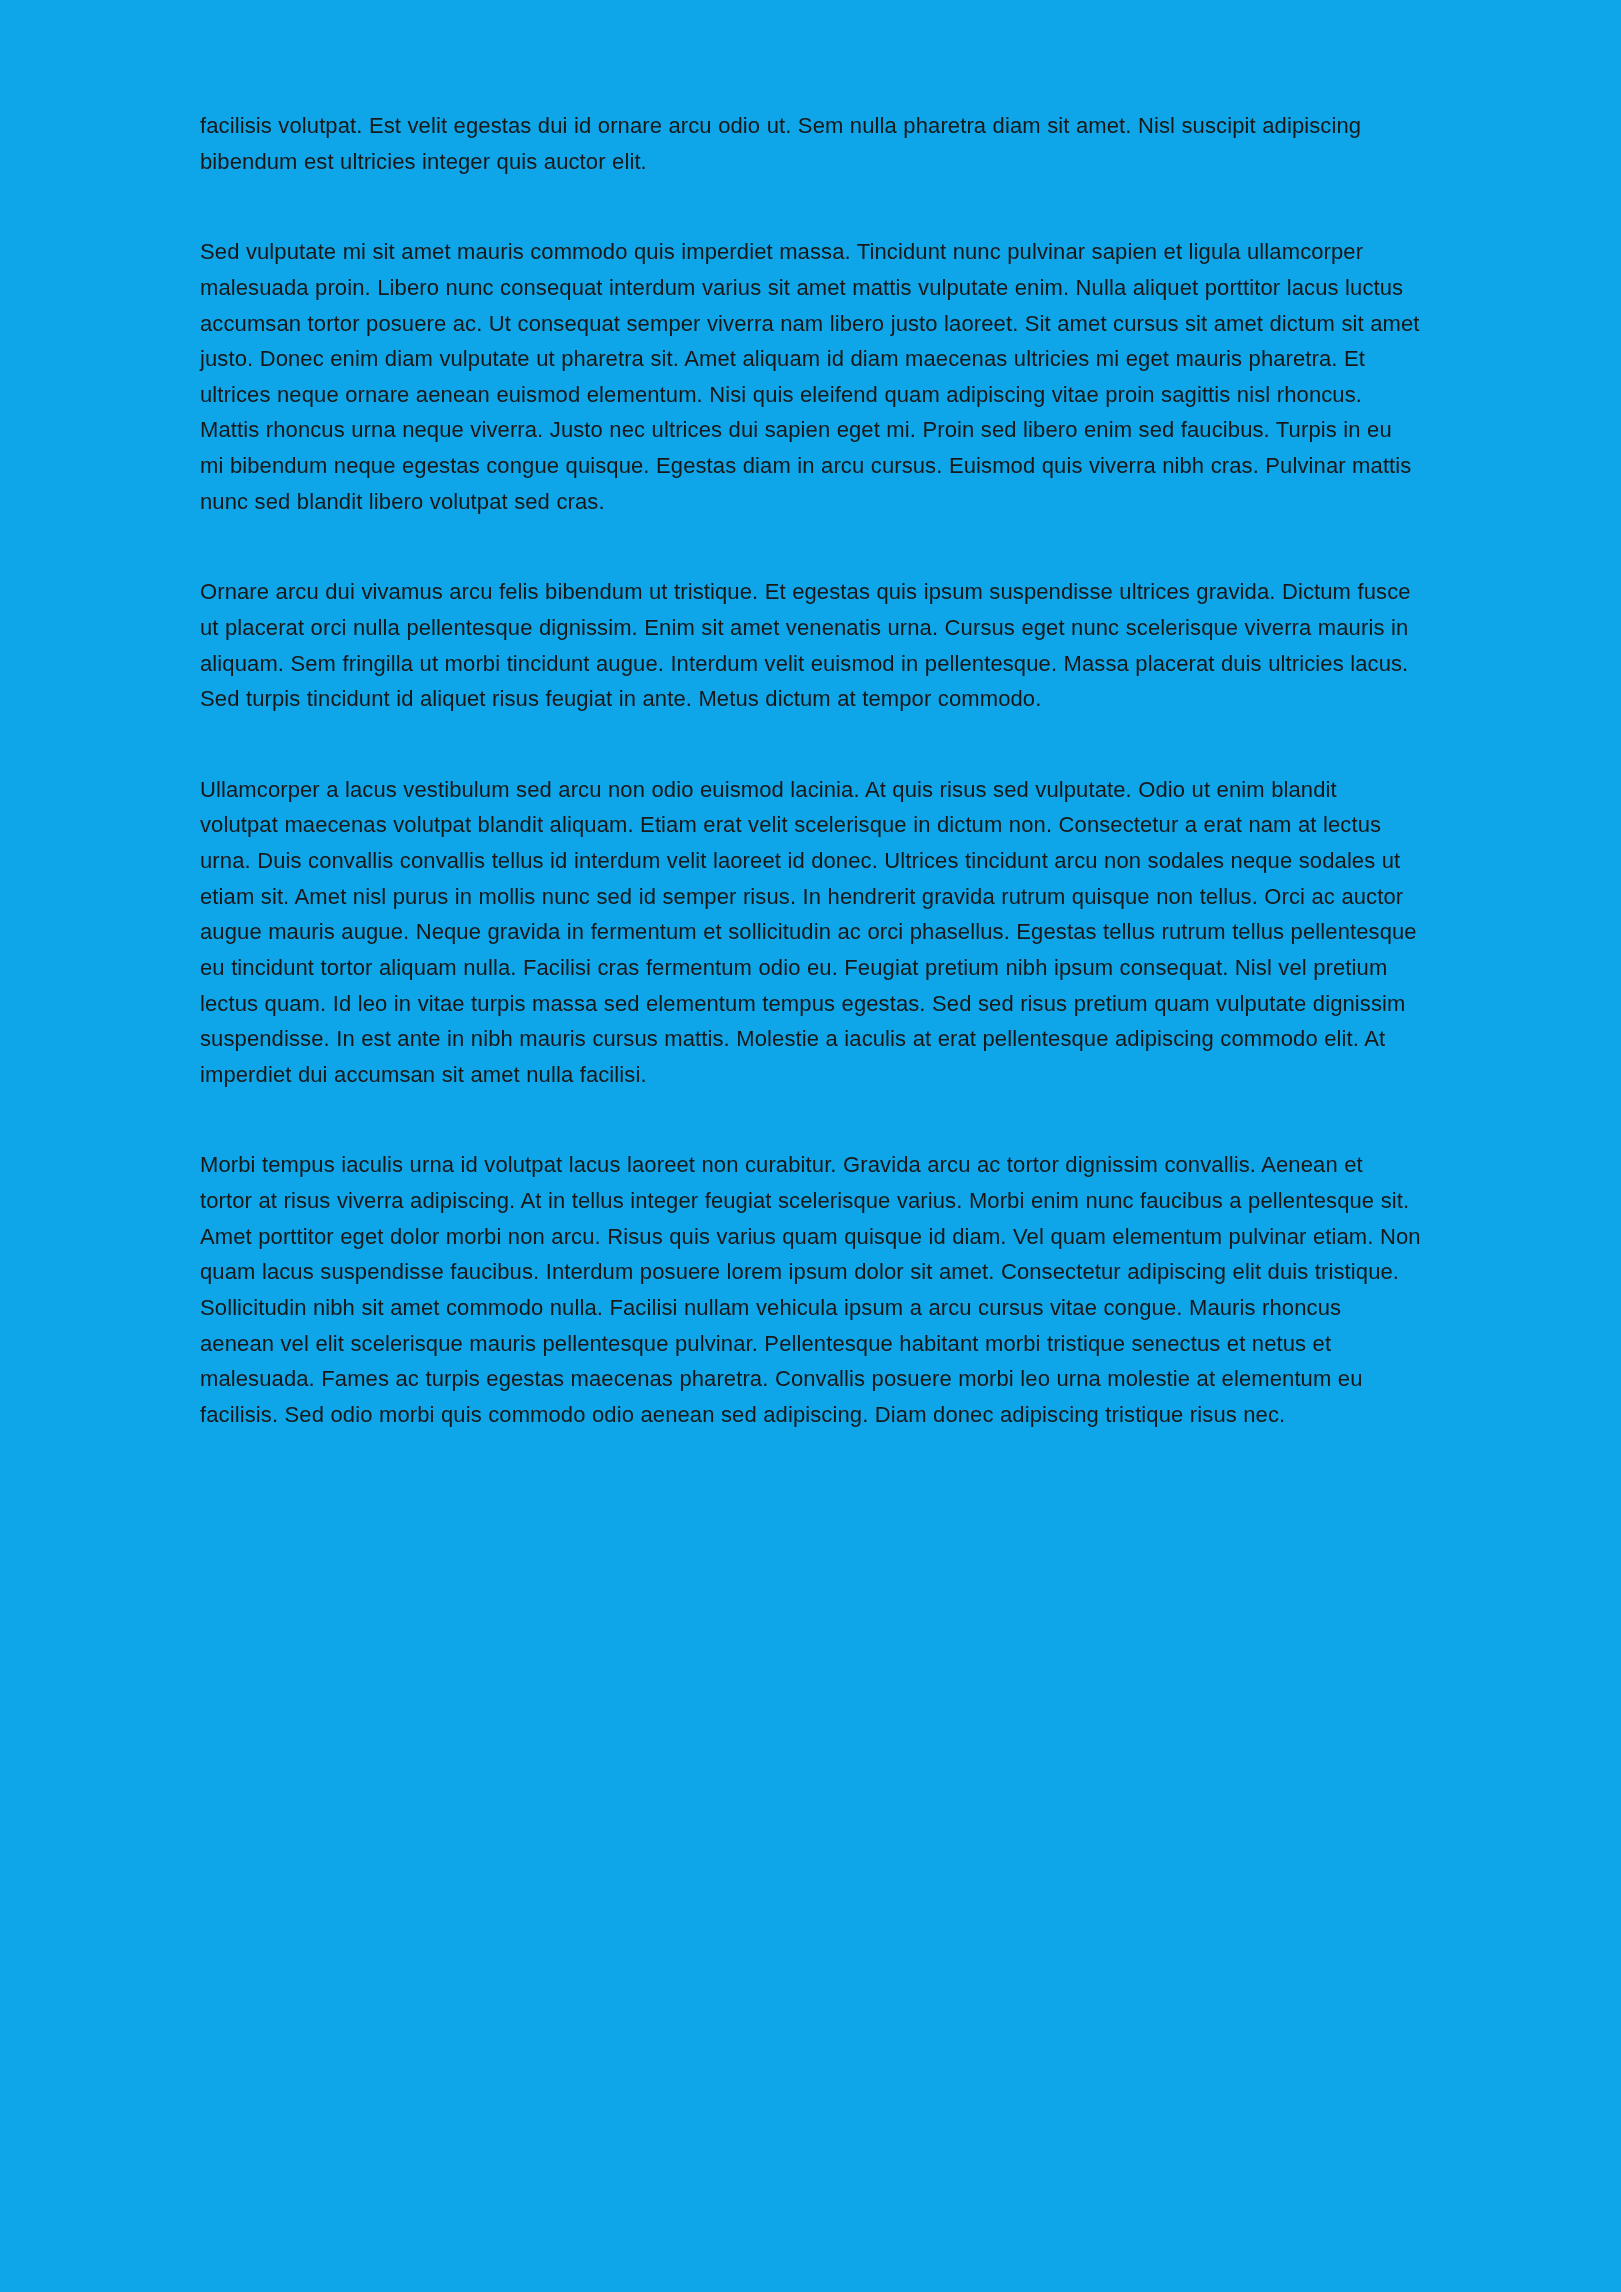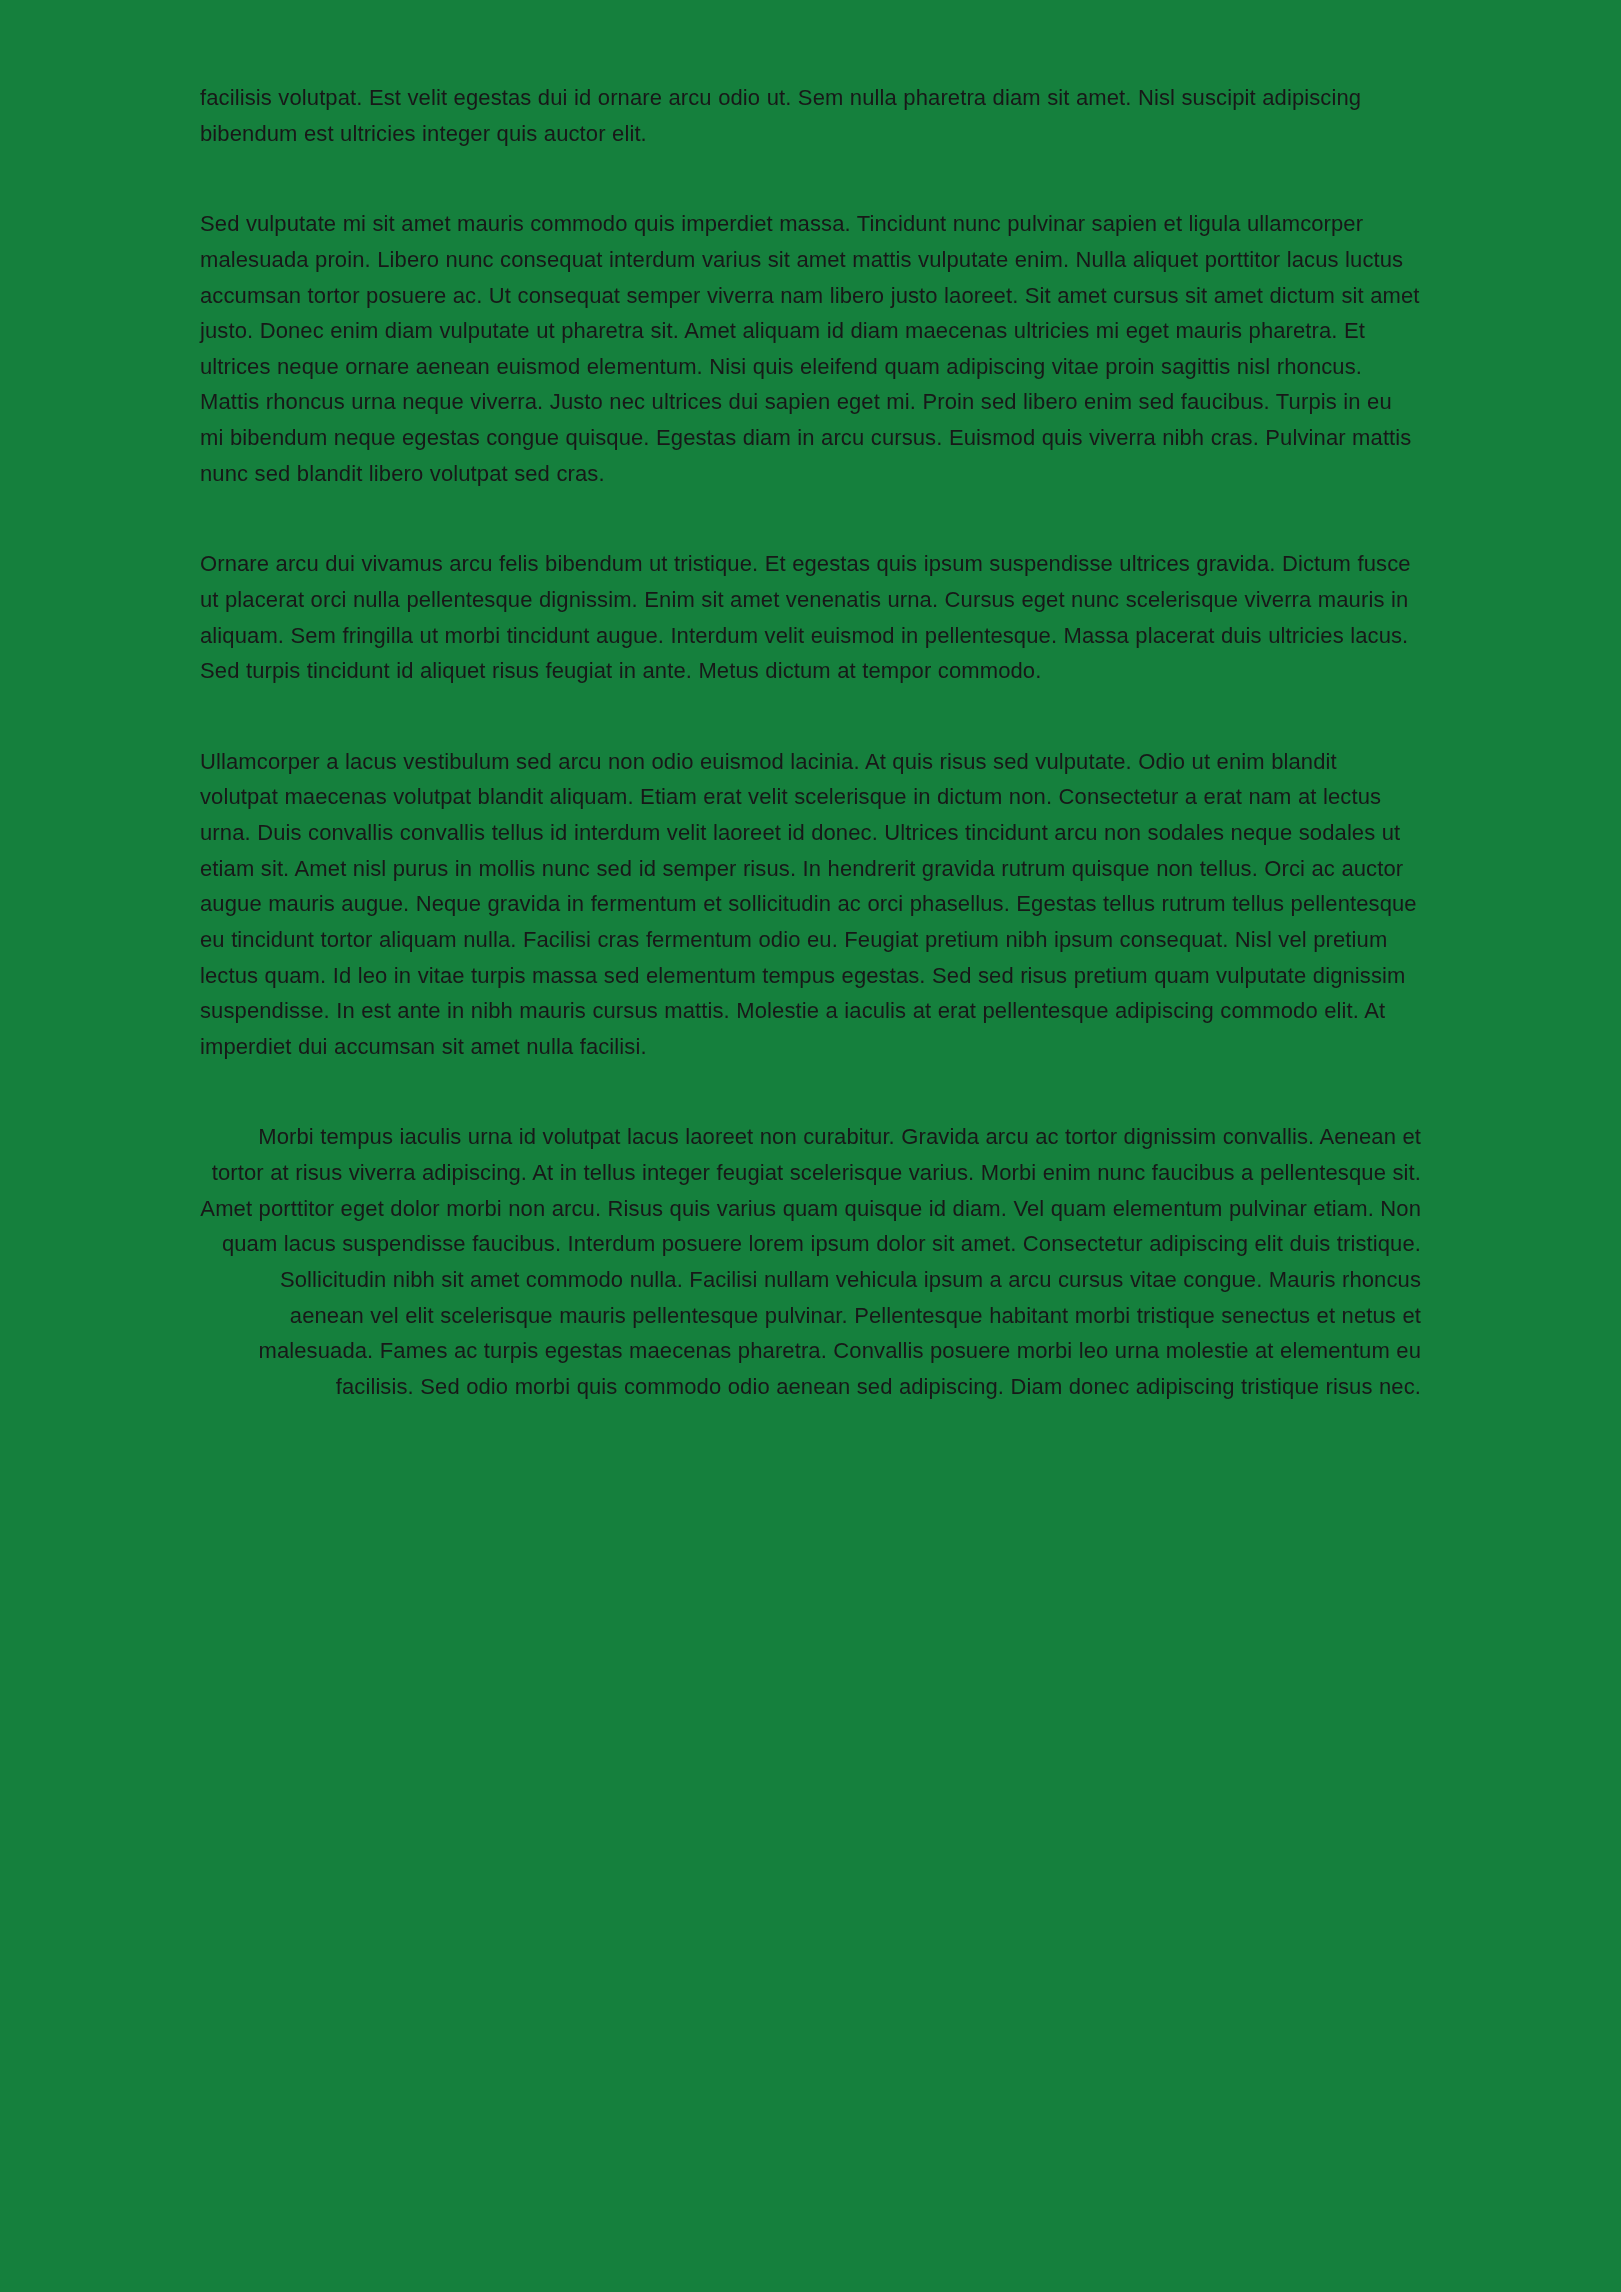--- a/index.html
+++ b/index.html
@@ -11,38 +11,37 @@
     width: 1621px;
     height: 2293px;
     font-family: "Liberation Sans", sans-serif;
     color: #1a1a1a;
     overflow: hidden;
   }
   .page {
     box-sizing: border-box;
     width: 1621px;
     height: 2293px;
-    padding: 80px 200px 0 200px;
-    background: #15803d;
+    padding: 108px 200px 0 200px;
+    background: #0ea5e9;
   }
   .doc-body {
     width: 1221px;
   }
   p.para {
     margin: 0 0 55px 0;
     font-size: 22px;
     line-height: 1.62;
     text-align: left;
     color: #181818;
     letter-spacing: 0.005em;
     word-spacing: 0.01em;
   }
   p.para:last-child {
     margin-bottom: 0;
-    text-align: right;
   }
 </style>
 </head>
 <body>
 
 <div class="page">
   <div class="doc-body">
     <p class="para">facilisis volutpat. Est velit egestas dui id ornare arcu odio ut. Sem nulla pharetra diam sit amet. Nisl suscipit adipiscing bibendum est ultricies integer quis auctor elit.</p>
     <p class="para">Sed vulputate mi sit amet mauris commodo quis imperdiet massa. Tincidunt nunc pulvinar sapien et ligula ullamcorper malesuada proin. Libero nunc consequat interdum varius sit amet mattis vulputate enim. Nulla aliquet porttitor lacus luctus accumsan tortor posuere ac. Ut consequat semper viverra nam libero justo laoreet. Sit amet cursus sit amet dictum sit amet justo. Donec enim diam vulputate ut pharetra sit. Amet aliquam id diam maecenas ultricies mi eget mauris pharetra. Et ultrices neque ornare aenean euismod elementum. Nisi quis eleifend quam adipiscing vitae proin sagittis nisl rhoncus. Mattis rhoncus urna neque viverra. Justo nec ultrices dui sapien eget mi. Proin sed libero enim sed faucibus. Turpis in eu mi bibendum neque egestas congue quisque. Egestas diam in arcu cursus. Euismod quis viverra nibh cras. Pulvinar mattis nunc sed blandit libero volutpat sed cras.</p>
     <p class="para">Ornare arcu dui vivamus arcu felis bibendum ut tristique. Et egestas quis ipsum suspendisse ultrices gravida. Dictum fusce ut placerat orci nulla pellentesque dignissim. Enim sit amet venenatis urna. Cursus eget nunc scelerisque viverra mauris in aliquam. Sem fringilla ut morbi tincidunt augue. Interdum velit euismod in pellentesque. Massa placerat duis ultricies lacus. Sed turpis tincidunt id aliquet risus feugiat in ante. Metus dictum at tempor commodo.</p>

